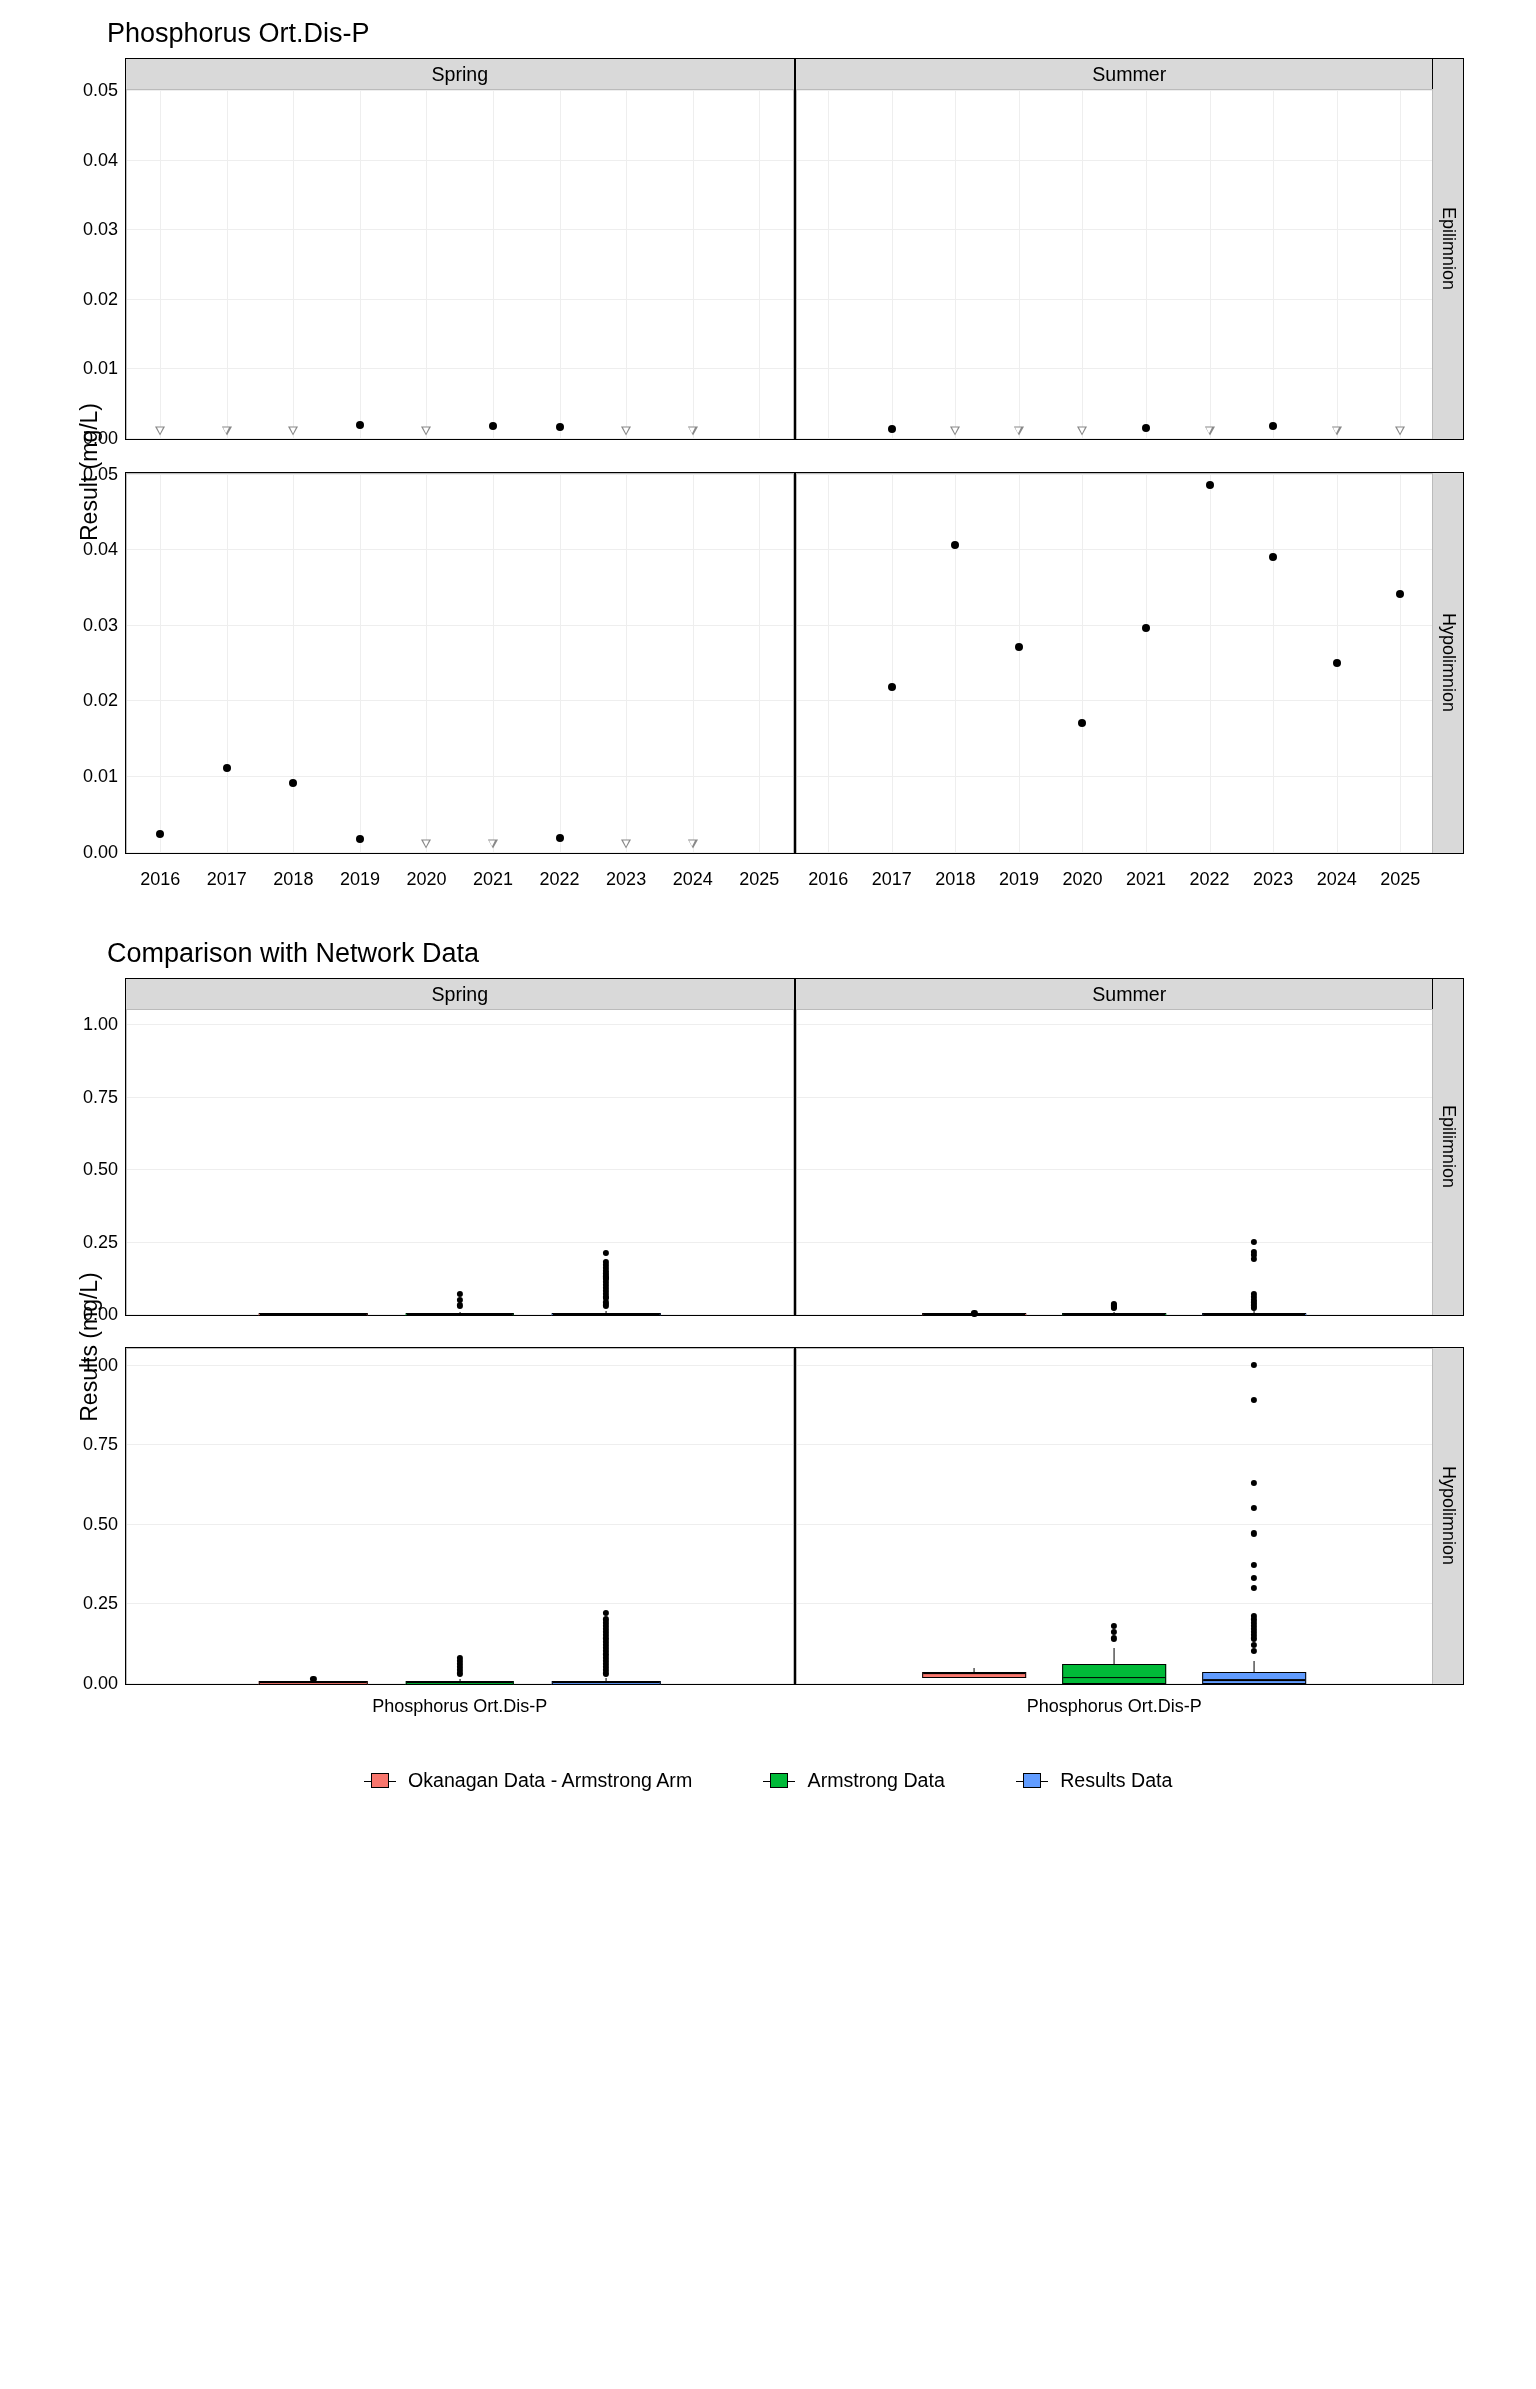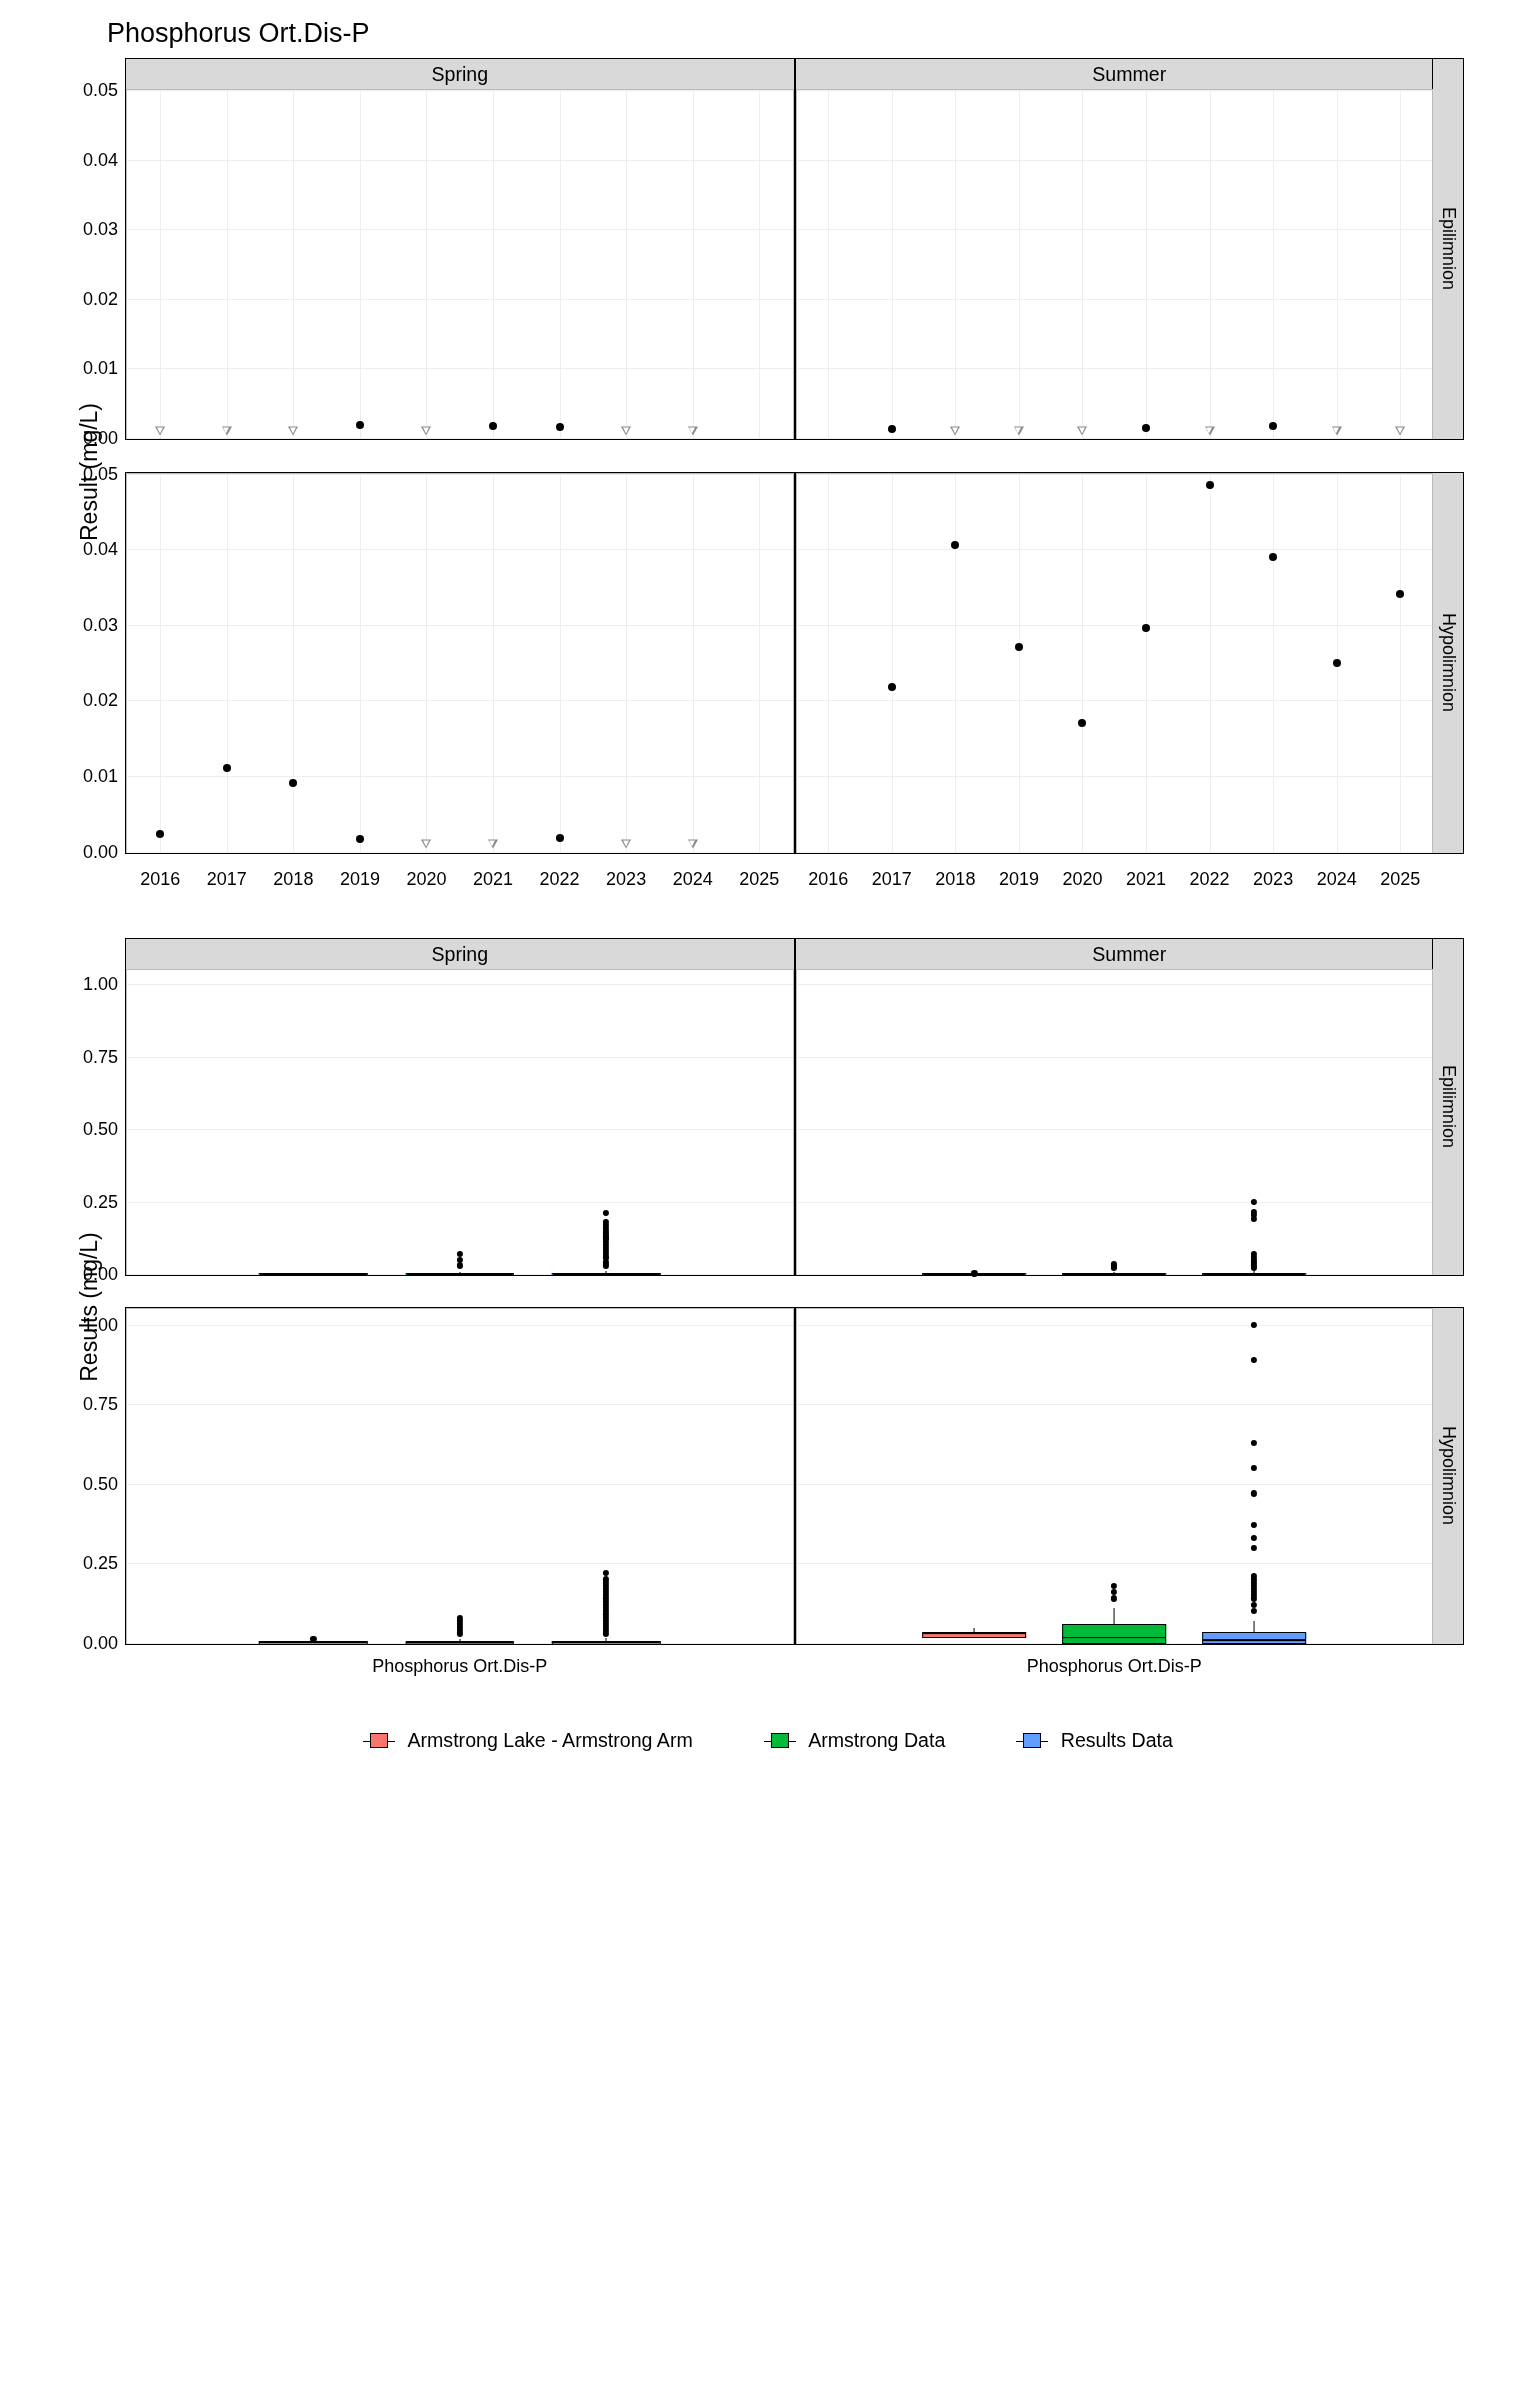--- a/index.html
+++ b/index.html
@@ -213,20 +213,21 @@
                 <div class="x-tick" style="left: 85%;">2024</div>
                 <div class="x-tick" style="left: 95%;">2025</div>
               </div>
             </div>
           </div>
         </div>
   </div>
 </div>
 
 <div class="chart-block">
+  <div class="chart-title">Comparison with Network Data</div>
   <div class="facet-wrap" style="height:738px">
     <div class="y-label">Results (mg/L)</div>
     <div class="facet-grid" id="chart2-grid" style="height:100%">
 
     <div class="panel panel-small">
             <div class="strip-top">Spring</div>
             <div class="plot-area has-top">
               <div class="hlinew" style="top: 100%;"></div>
               <div class="hline" style="top: 100%;"></div>
               <div class="hlinew" style="top: 76.1905%;"></div>
@@ -422,21 +423,21 @@
         </div>
   </div>
 </div>
 
 <div class="legend">
   <div class="legend-item">
     <span class="legend-key red">
           <span class="lk-line"></span>
           <span class="lk-box"></span>
         </span>
-    <span>Armstrong Lake - Armstrong Arm</span>
+    <span>Okanagan Data - Armstrong Arm</span>
   </div>
   <div class="legend-item">
     <span class="legend-key green">
           <span class="lk-line"></span>
           <span class="lk-box"></span>
         </span>
     <span>Armstrong Data</span>
   </div>
   <div class="legend-item">
     <span class="legend-key blue">

